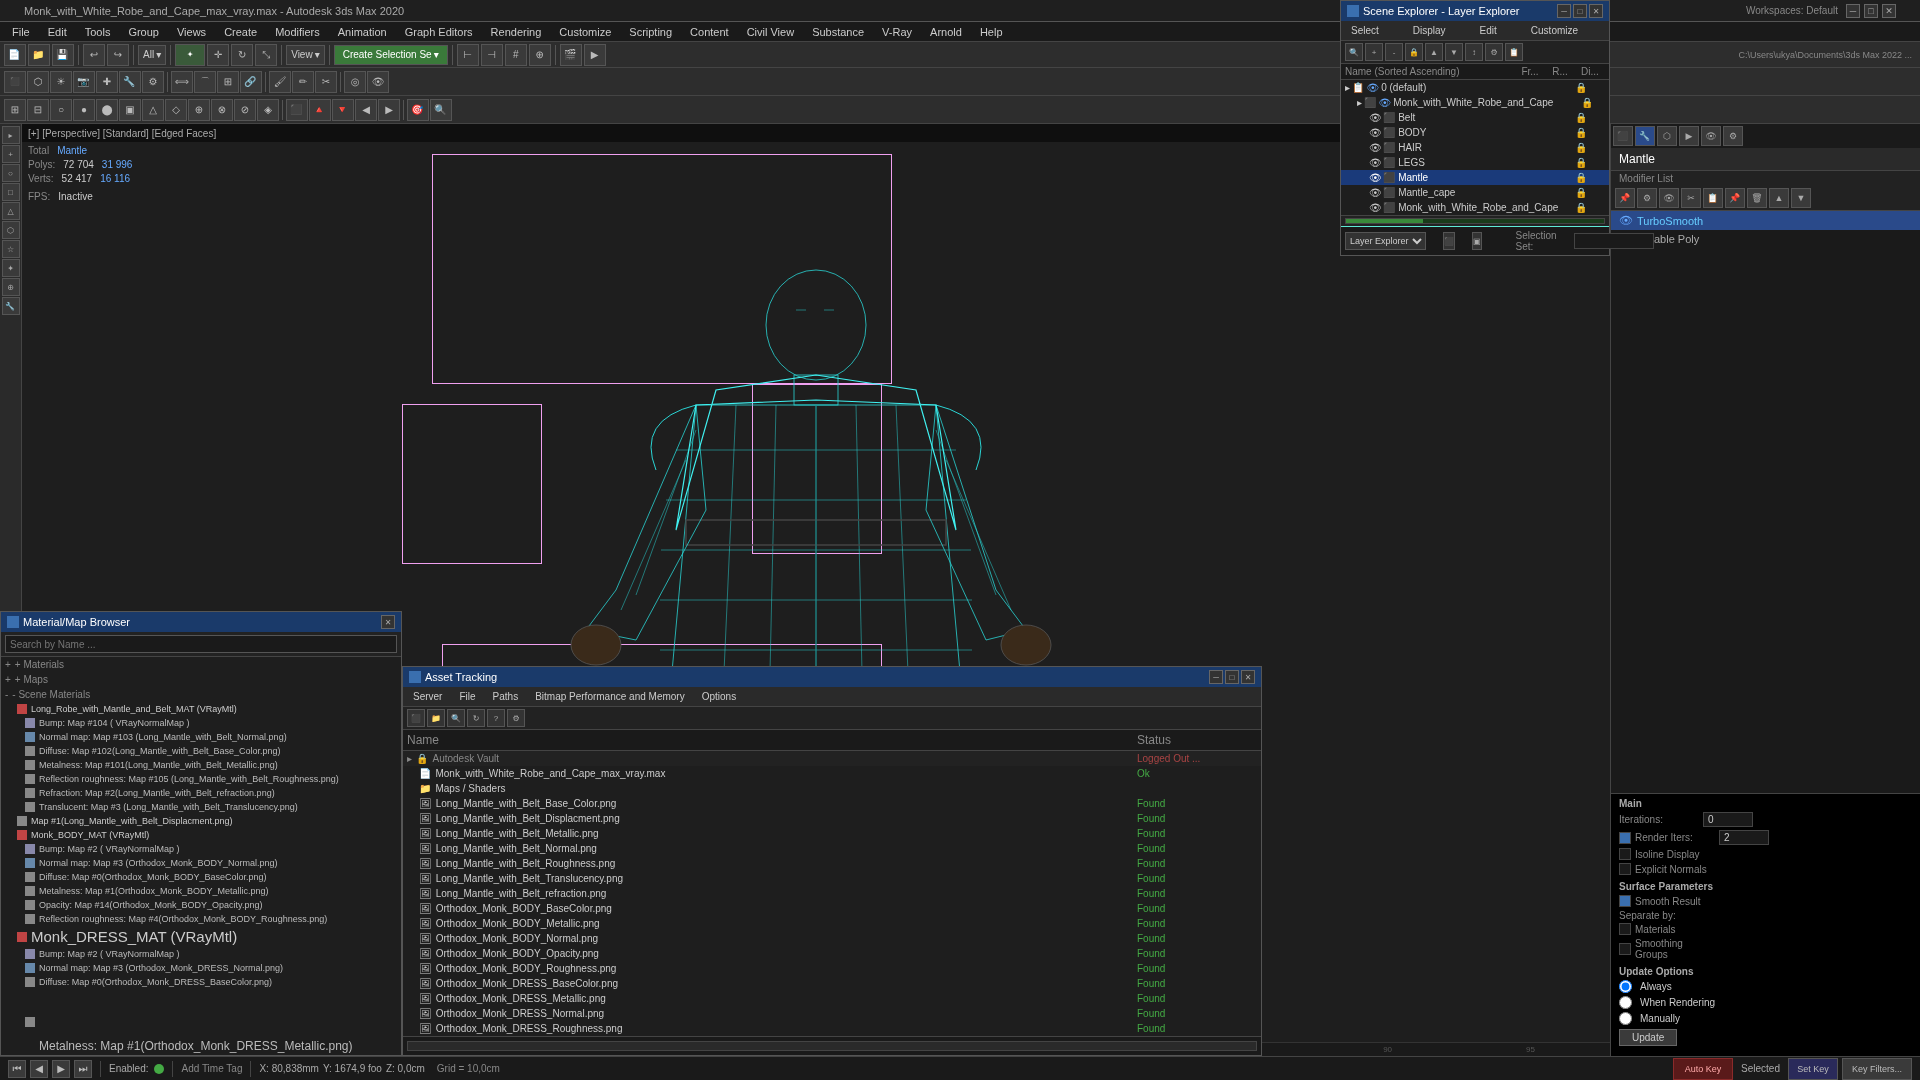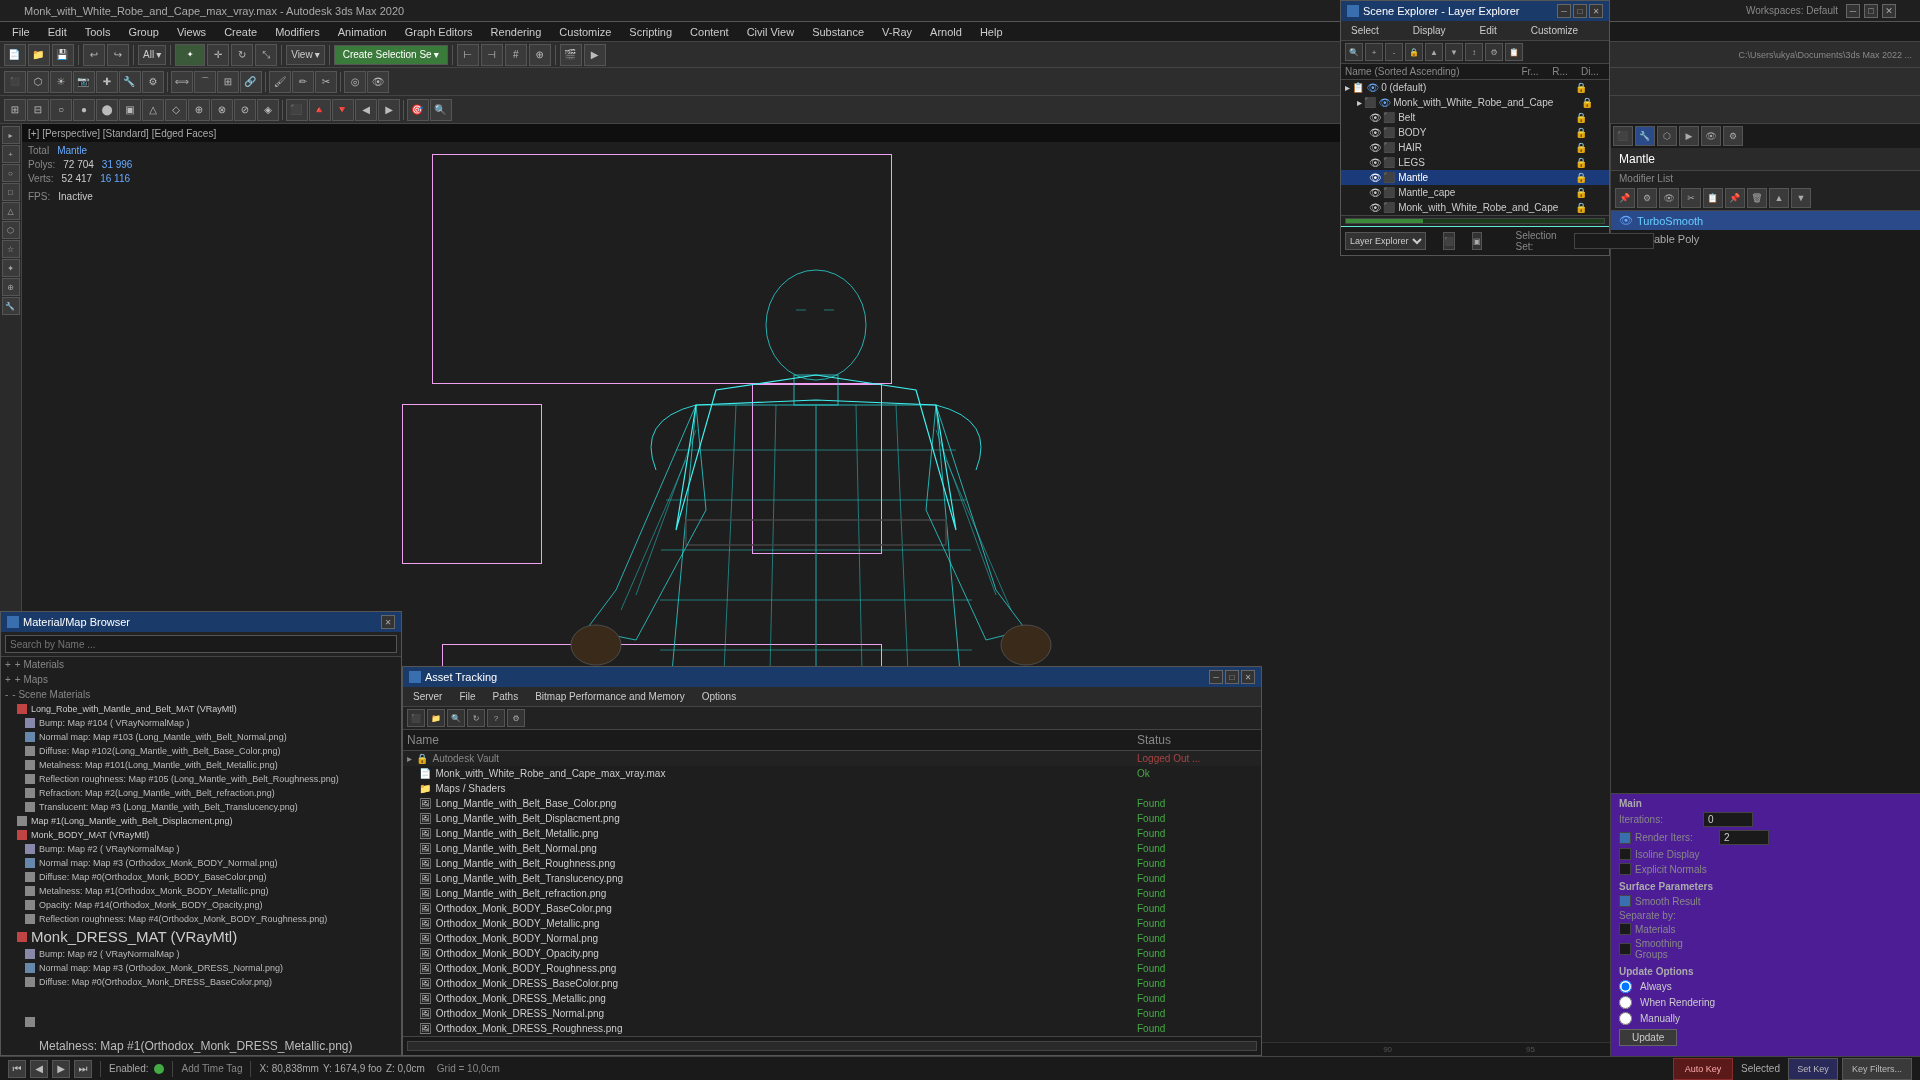--- a/index.html
+++ b/index.html
@@ -224,21 +224,21 @@
     }
     .modifier-item.selected { background: #2a4a8a; color: #6cf; }
     .modifier-item-plain {
       padding: 3px 8px;
       font-size: 11px;
       color: #aaa;
       cursor: pointer;
     }
 
     #modifier-props {
-      background: #4c1d95;
+      background: #000000;
       padding: 4px 8px;
       border-top: 1px solid #444;
     }
     .prop-section {
       margin-bottom: 6px;
     }
     .prop-section-title {
       font-size: 10px;
       color: #aaa;
       margin-bottom: 3px;

